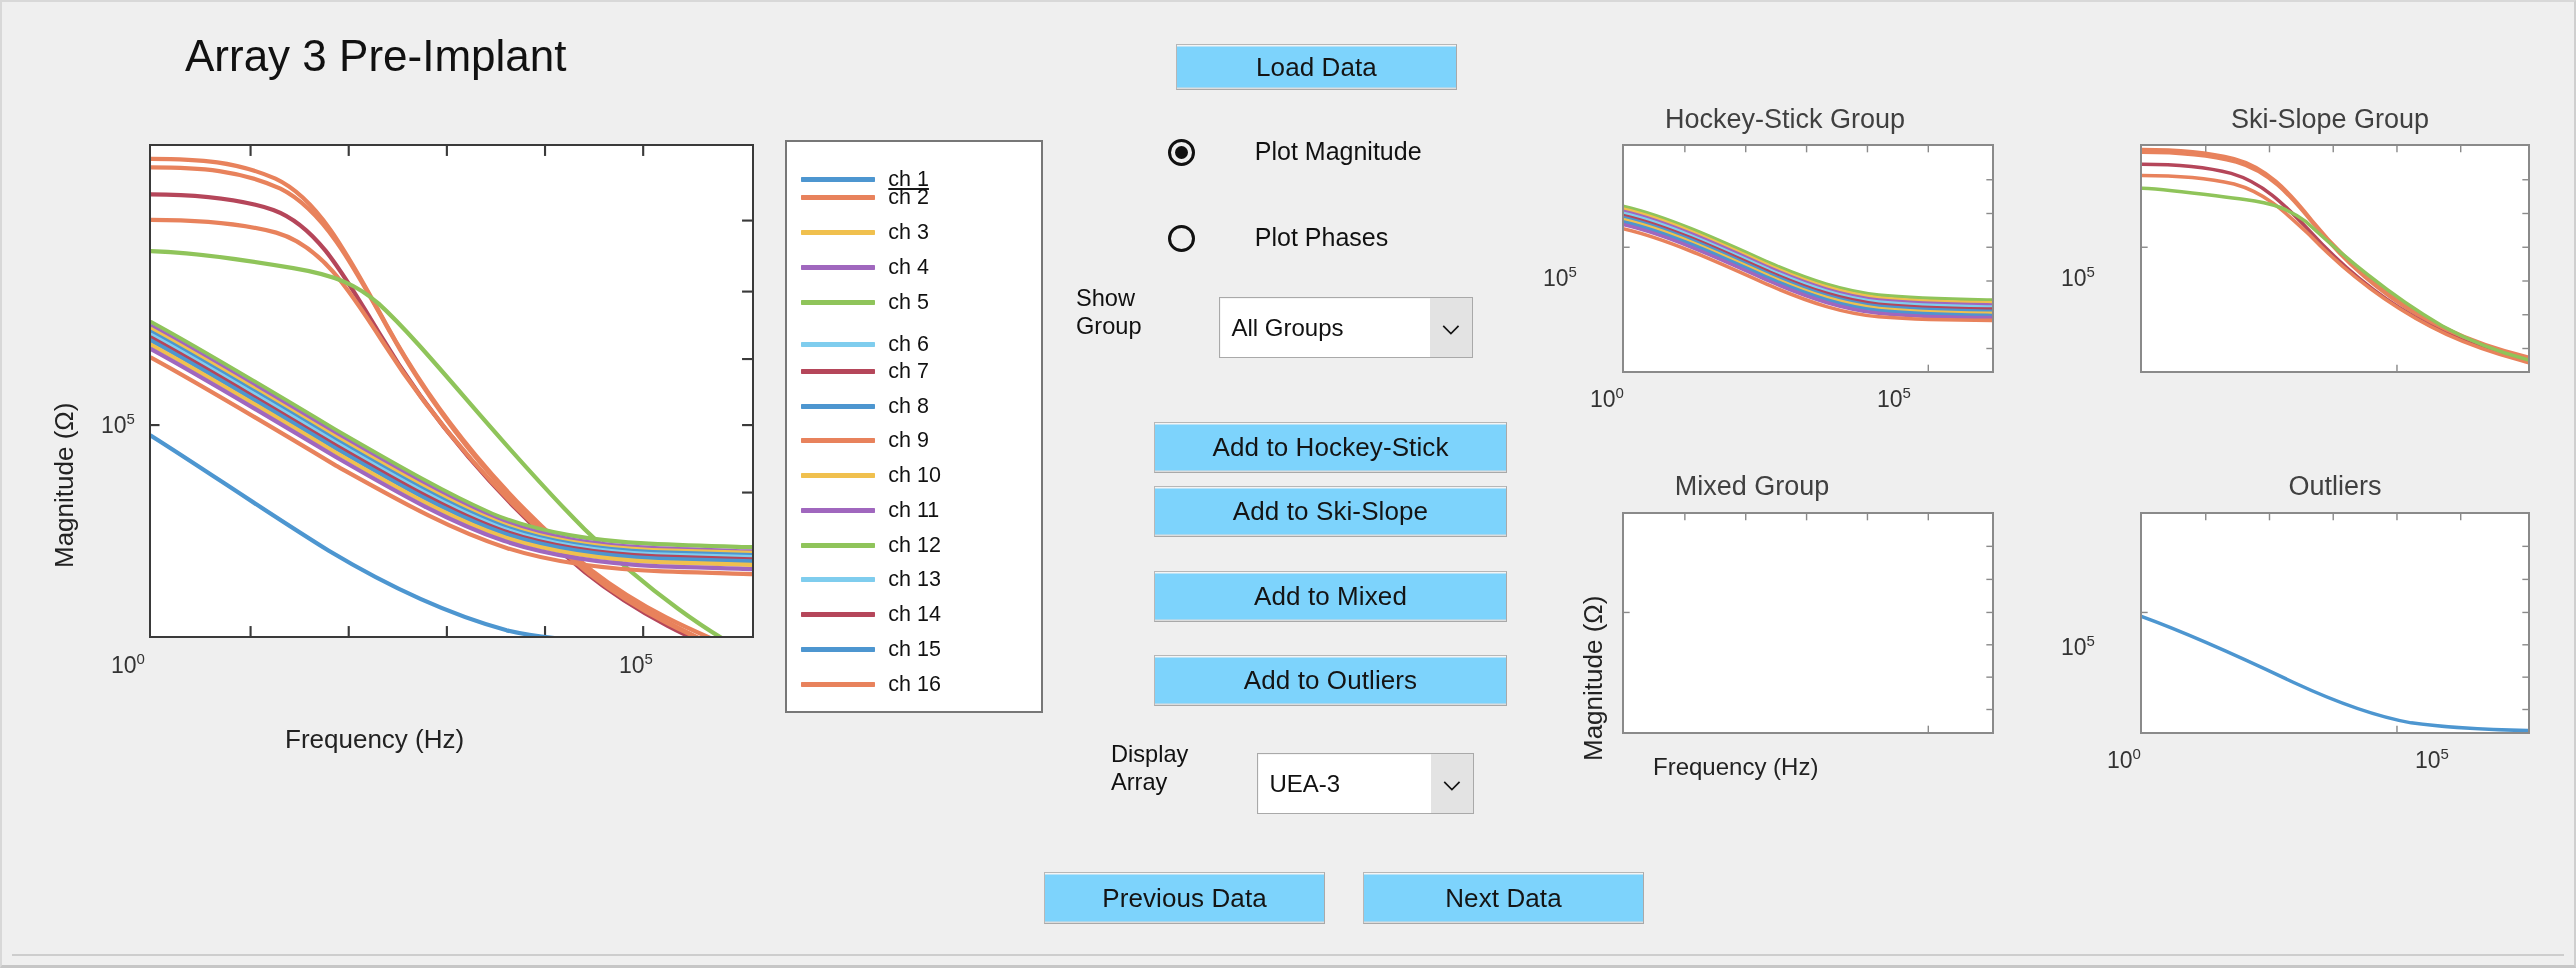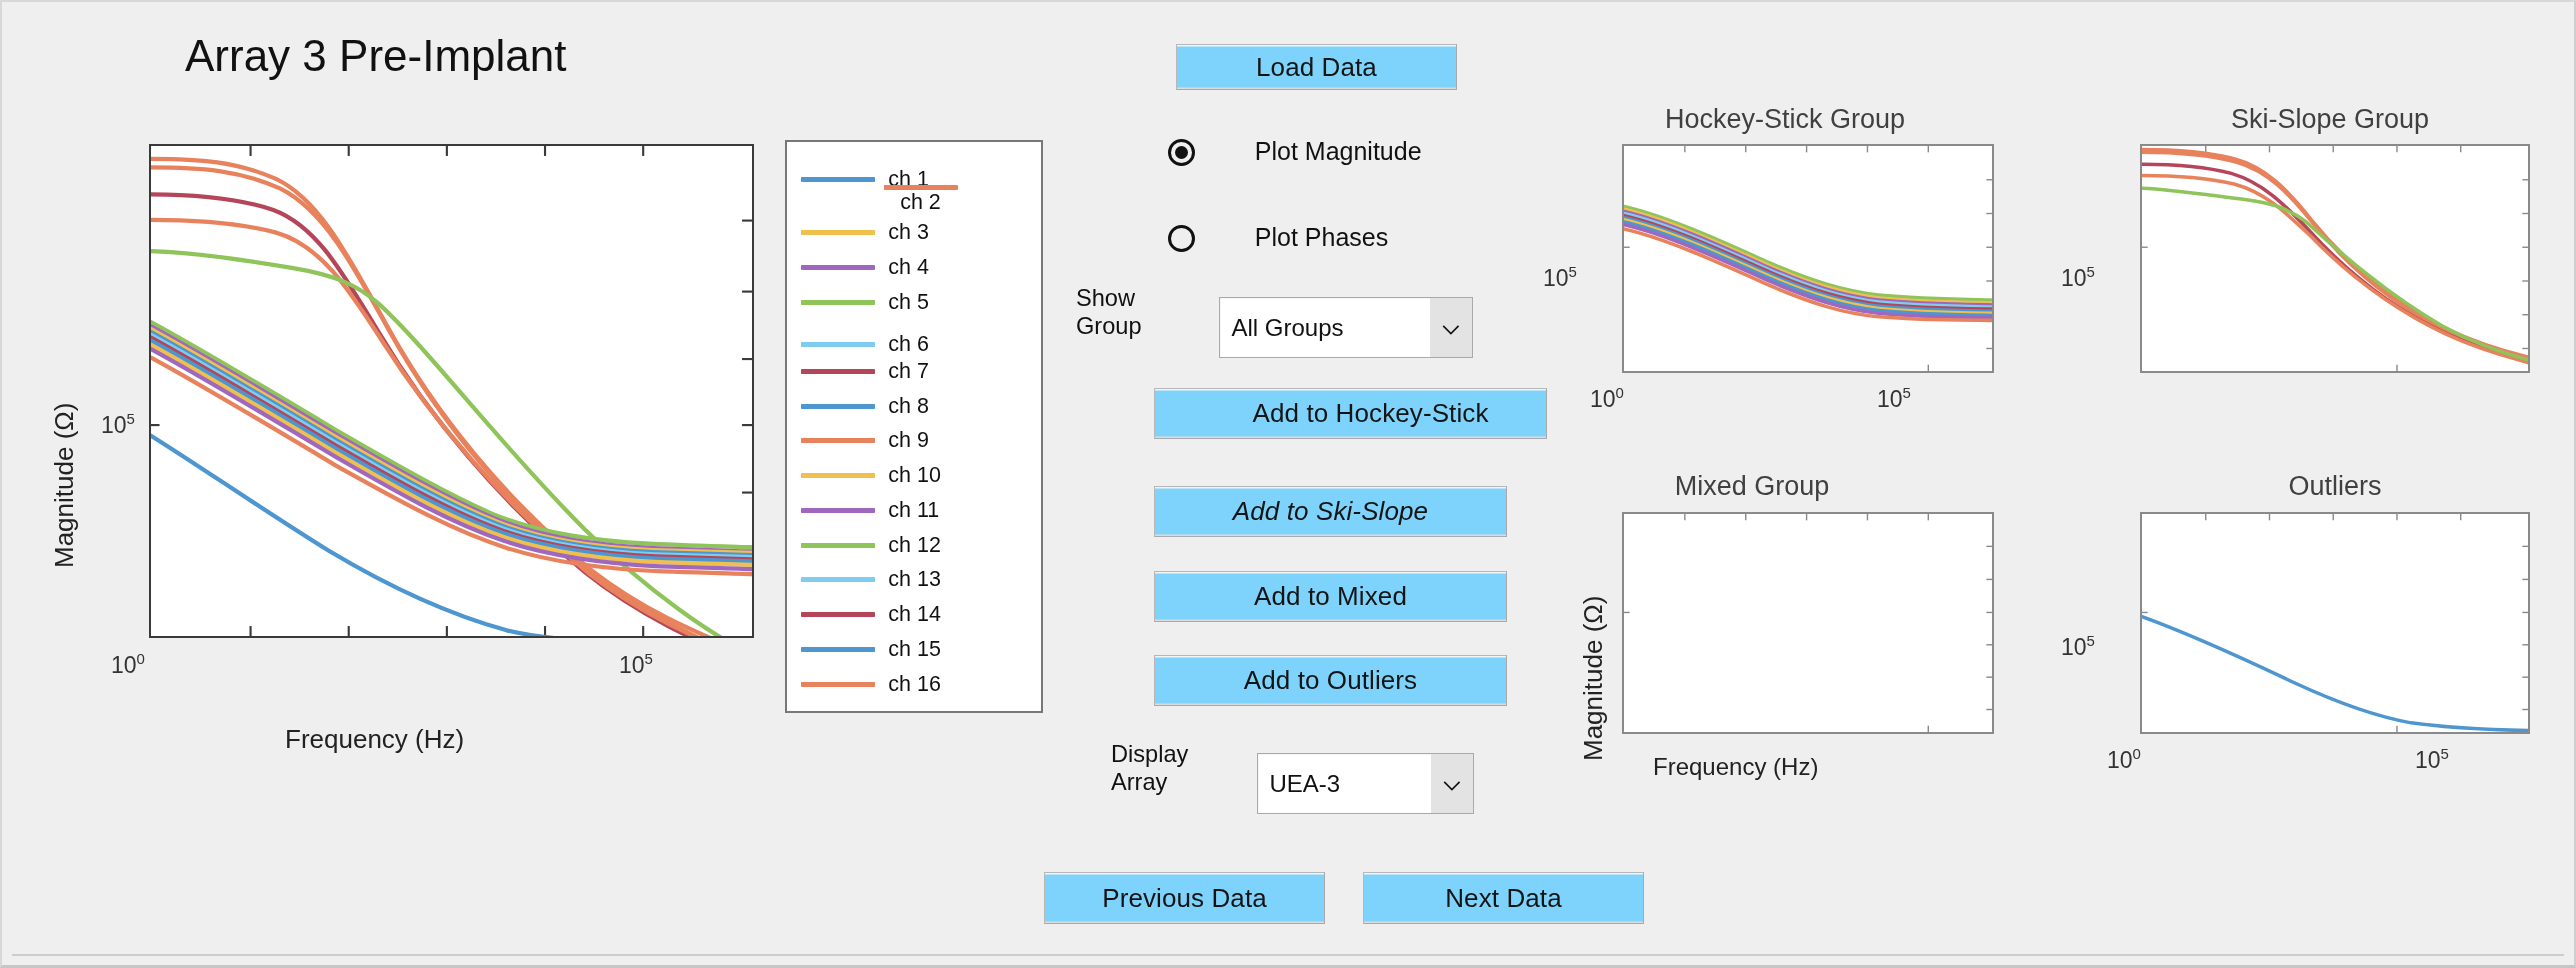--- a/index.html
+++ b/index.html
@@ -131,21 +131,21 @@
   <div class="tick" style="left:109px;top:648px;">
     <span class="tk">10<sup>0</sup></span></div>
   <div class="tick" style="left:617px;top:648px;">
     <span class="tk">10<sup>5</sup></span></div>
 
   <div class="legend" id="legendBox" style="left:783px;top:138px;width:258px;height:573px;">
       <div class="legrow" style="top: 25px; text-decoration: underline;">
         <span class="legline" style="background: rgb(77, 150, 208);"></span>
         <span class="legtxt">ch 1</span>
       </div>
-      <div class="legrow" style="top: 43px; flex-direction: column;">
+      <div class="legrow" style="top: 43px;">
         <span class="legline" style="background: rgb(232, 130, 92);"></span>
         <span class="legtxt">ch 2</span>
       </div>
       <div class="legrow" style="top: 78px;">
         <span class="legline" style="background: rgb(240, 192, 78);"></span>
         <span class="legtxt">ch 3</span>
       </div>
       <div class="legrow" style="top: 113px;">
         <span class="legline" style="background: rgb(160, 103, 190);"></span>
         <span class="legtxt">ch 4</span>
@@ -211,22 +211,22 @@
     <span class="rl">Plot Phases</span>
   </div>
 
   <div class="lbl" style="left:1074px;top:283px;">Show
 Group</div>
   <div class="popup" style="left:1217px;top:295px;width:252px;height:59px;">
     <span class="pv">All Groups</span>
     <span class="parrow">⌵</span>
   </div>
 
-  <div class="btn" style="left:1152px;top:386px;width:351px;height:49px;padding-left:40px;">Add to Hockey-Stick</div>
-  <div class="btn" style="left:1152px;top:484px;width:351px;height:49px;font-style:italic;">Add to Ski-Slope</div>
+  <div class="btn" style="left:1152px;top:420px;width:351px;height:49px;">Add to Hockey-Stick</div>
+  <div class="btn" style="left:1152px;top:484px;width:351px;height:49px;">Add to Ski-Slope</div>
   <div class="btn" style="left:1152px;top:569px;width:351px;height:49px;">Add to Mixed</div>
   <div class="btn" style="left:1152px;top:653px;width:351px;height:49px;">Add to Outliers</div>
 
   <div class="lbl" style="left:1109px;top:739px;">Display
 Array</div>
   <div class="popup" style="left:1255px;top:751px;width:215px;height:59px;">
     <span class="pv">UEA-3</span>
     <span class="parrow">⌵</span>
   </div>
 

